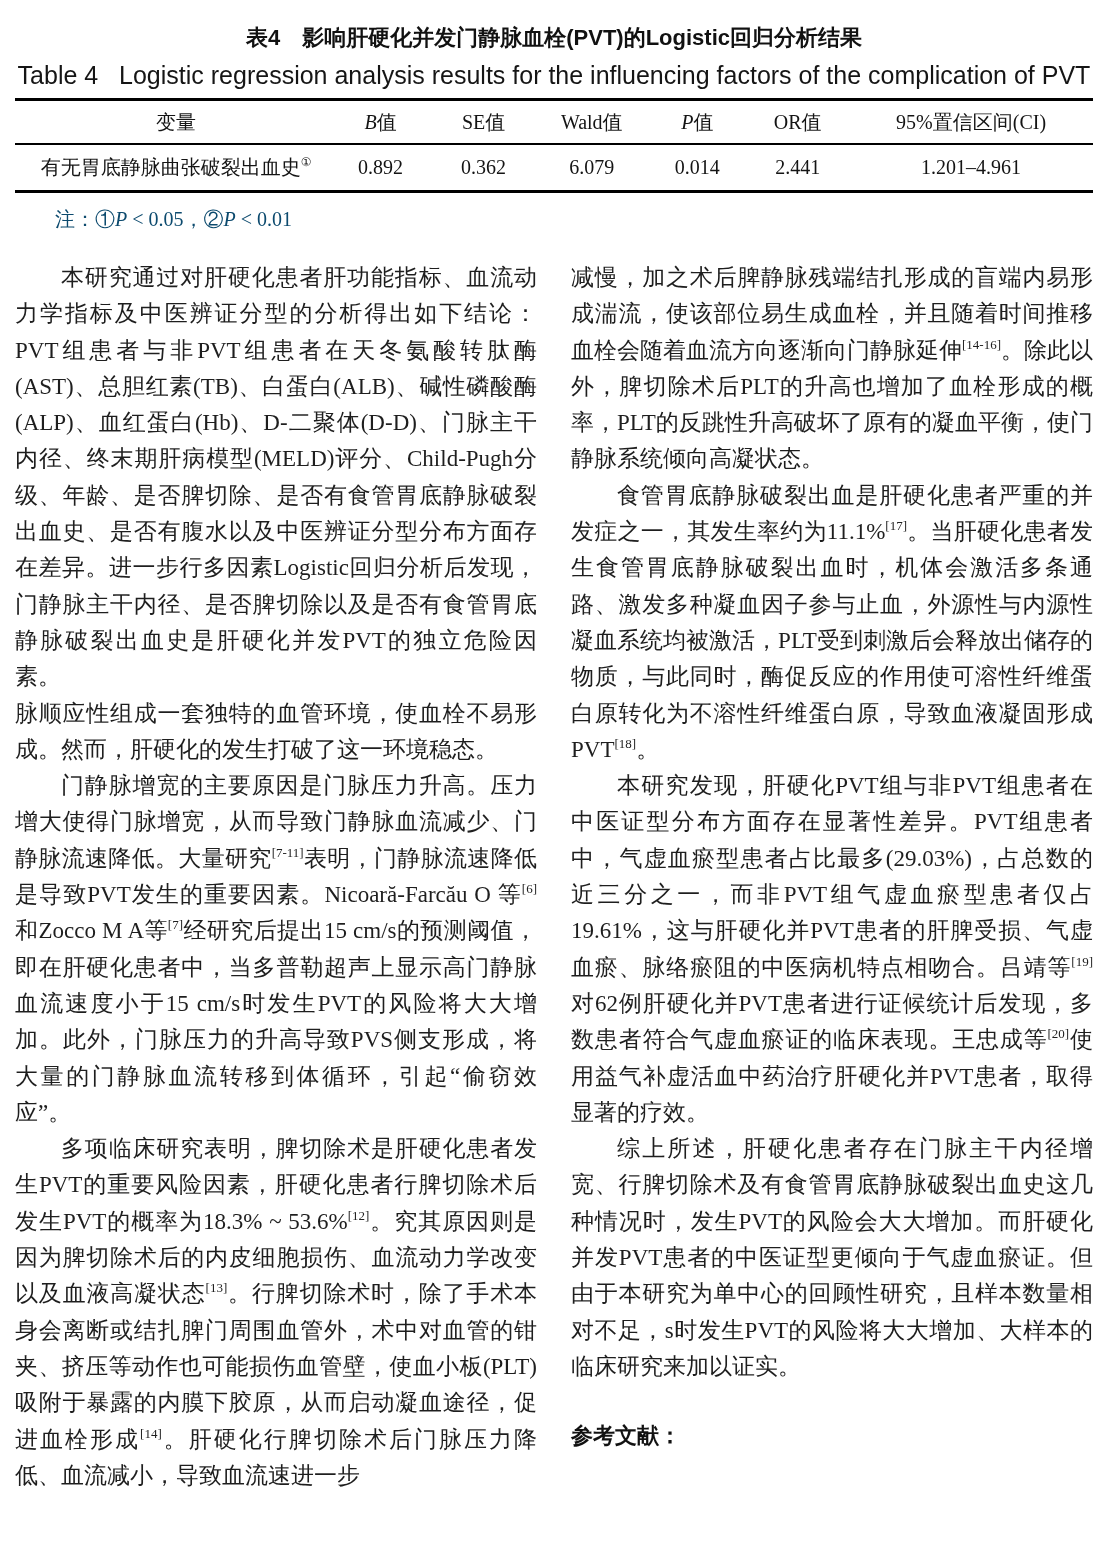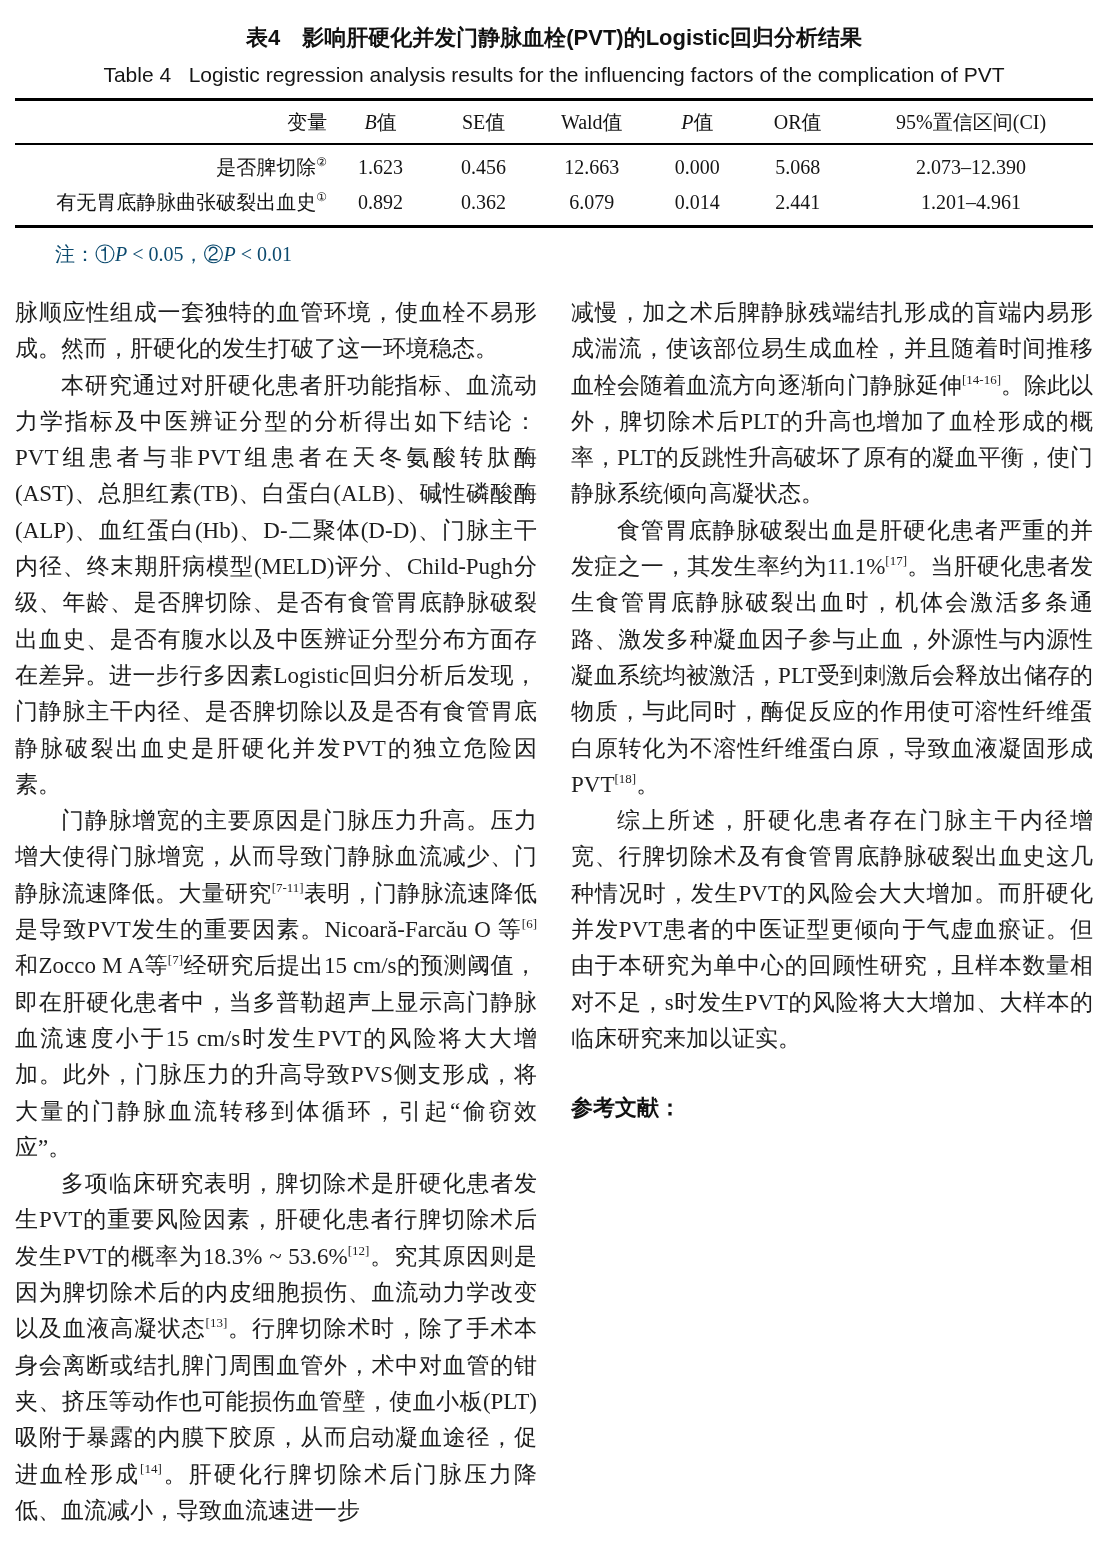--- a/index.html
+++ b/index.html
@@ -21,21 +21,21 @@
     font-weight: bold;
     font-size: 22px;
     line-height: 28px;
     margin: 12px 0 10px 0;
     white-space: pre-wrap;
     color: #111;
   }
   .tbl-title-en {
     text-align: center;
     font-family: "Liberation Sans", "DejaVu Sans", sans-serif;
-    font-size: 21px;
+    font-size: 25px;
     line-height: 26px;
     margin-bottom: 10px;
     white-space: pre-wrap;
     color: #151515;
   }
   .stat-table {
     width: 100%;
     border-collapse: collapse;
     table-layout: fixed;
     border-top: 3px solid #000;
@@ -45,21 +45,21 @@
   .stat-table thead tr { border-bottom: 2px solid #000; }
   .stat-table th, .stat-table td {
     font-weight: normal;
     font-size: 20px;
     color: #141414;
     text-align: center;
     padding: 4px 2px;
   }
   .stat-table th { padding: 8px 2px 7px 2px; }
   .stat-table th:first-child, .stat-table td:first-child {
-    text-align: right;
+    text-align: center;
     padding-left: 10px;
   }
   .stat-table th:nth-child(1) { width: 29%; }
   .stat-table th:nth-child(2) { width: 9.5%; }
   .stat-table th:nth-child(3) { width: 9.5%; }
   .stat-table th:nth-child(4) { width: 10.5%; }
   .stat-table th:nth-child(5) { width: 9%; }
   .stat-table th:nth-child(6) { width: 9.5%; }
   .stat-table th:nth-child(7) { width: 23%; }
   .stat-table tbody tr:first-child td { padding-top: 9px; }
@@ -118,54 +118,46 @@
             <th><i>B</i>值</th>
             <th>SE值</th>
             <th>Wald值</th>
             <th><i>P</i>值</th>
             <th>OR值</th>
             <th>95%置信区间(CI)</th>
           </tr>
       </thead>
       <tbody>
           <tr>
-            <td>是否脾切除<sup>②</sup></td>
-            <td>1.623</td>
-            <td>0.456</td>
-            <td>12.663</td>
-            <td>0.000</td>
-            <td>5.068</td>
-            <td>2.073–12.390</td>
-          </tr>
-          <tr>
             <td>有无胃底静脉曲张破裂出血史<sup>①</sup></td>
             <td>0.892</td>
             <td>0.362</td>
             <td>6.079</td>
             <td>0.014</td>
             <td>2.441</td>
             <td>1.201–4.961</td>
           </tr>
         </tbody>
     </table>
 
     <div class="tbl-note">注：①<i>P</i> &lt; 0.05，②<i>P</i> &lt; 0.01</div>
   </div>
 
   <div class="columns">
     <div class="col">
+        <p class="para indent">本研究通过对肝硬化患者肝功能指标、血流动力学指标及中医辨证分型的分析得出如下结论：PVT组患者与非PVT组患者在天冬氨酸转肽酶(AST)、总胆红素(TB)、白蛋白(ALB)、碱性磷酸酶(ALP)、血红蛋白(Hb)、D-二聚体(D-D)、门脉主干内径、终末期肝病模型(MELD)评分、Child-Pugh分级、年龄、是否脾切除、是否有食管胃底静脉破裂出血史、是否有腹水以及中医辨证分型分布方面存在差异。进一步行多因素Logistic回归分析后发现，门静脉主干内径、是否脾切除以及是否有食管胃底静脉破裂出血史是肝硬化并发PVT的独立危险因素。</p>
         <p class="para">脉顺应性组成一套独特的血管环境，使血栓不易形成。然而，肝硬化的发生打破了这一环境稳态。</p>
-        <p class="para indent">本研究通过对肝硬化患者肝功能指标、血流动力学指标及中医辨证分型的分析得出如下结论：PVT组患者与非PVT组患者在天冬氨酸转肽酶(AST)、总胆红素(TB)、白蛋白(ALB)、碱性磷酸酶(ALP)、血红蛋白(Hb)、D-二聚体(D-D)、门脉主干内径、终末期肝病模型(MELD)评分、Child-Pugh分级、年龄、是否脾切除、是否有食管胃底静脉破裂出血史、是否有腹水以及中医辨证分型分布方面存在差异。进一步行多因素Logistic回归分析后发现，门静脉主干内径、是否脾切除以及是否有食管胃底静脉破裂出血史是肝硬化并发PVT的独立危险因素。</p>
         <p class="para indent">门静脉增宽的主要原因是门脉压力升高。压力增大使得门脉增宽，从而导致门静脉血流减少、门静脉流速降低。大量研究<sup>[7-11]</sup>表明，门静脉流速降低是导致PVT发生的重要因素。Nicoară-Farcău O 等<sup>[6]</sup> 和Zocco M A等<sup>[7]</sup>经研究后提出15 cm/s的预测阈值，即在肝硬化患者中，当多普勒超声上显示高门静脉血流速度小于15 cm/s时发生PVT的风险将大大增加。此外，门脉压力的升高导致PVS侧支形成，将大量的门静脉血流转移到体循环，引起“偷窃效应”。</p>
         <p class="para indent">多项临床研究表明，脾切除术是肝硬化患者发生PVT的重要风险因素，肝硬化患者行脾切除术后发生PVT的概率为18.3% ~ 53.6%<sup>[12]</sup>。究其原因则是因为脾切除术后的内皮细胞损伤、血流动力学改变以及血液高凝状态<sup>[13]</sup>。行脾切除术时，除了手术本身会离断或结扎脾门周围血管外，术中对血管的钳夹、挤压等动作也可能损伤血管壁，使血小板(PLT)吸附于暴露的内膜下胶原，从而启动凝血途径，促进血栓形成<sup>[14]</sup>。肝硬化行脾切除术后门脉压力降低、血流减小，导致血流速进一步</p>
       </div>
     <div class="col">
       <div>
           <p class="para">减慢，加之术后脾静脉残端结扎形成的盲端内易形成湍流，使该部位易生成血栓，并且随着时间推移血栓会随着血流方向逐渐向门静脉延伸<sup>[14-16]</sup>。除此以外，脾切除术后PLT的升高也增加了血栓形成的概率，PLT的反跳性升高破坏了原有的凝血平衡，使门静脉系统倾向高凝状态。</p>
           <p class="para indent">食管胃底静脉破裂出血是肝硬化患者严重的并发症之一，其发生率约为11.1%<sup>[17]</sup>。当肝硬化患者发生食管胃底静脉破裂出血时，机体会激活多条通路、激发多种凝血因子参与止血，外源性与内源性凝血系统均被激活，PLT受到刺激后会释放出储存的物质，与此同时，酶促反应的作用使可溶性纤维蛋白原转化为不溶性纤维蛋白原，导致血液凝固形成PVT<sup>[18]</sup>。</p>
+          <p class="para indent">本研究发现，肝硬化PVT组与非PVT组患者在中医证型分布方面存在显著性差异。PVT组患者中，气虚血瘀型患者占比最多(29.03%)，占总数的近三分之一，而非PVT组气虚血瘀型患者仅占19.61%，这与肝硬化并PVT患者的肝脾受损、气虚血瘀、脉络瘀阻的中医病机特点相吻合。吕靖等<sup>[19]</sup>对62例肝硬化并PVT患者进行证候统计后发现，多数患者符合气虚血瘀证的临床表现。王忠成等<sup>[20]</sup>使用益气补虚活血中药治疗肝硬化并PVT患者，取得显著的疗效。</p>
           <p class="para indent">综上所述，肝硬化患者存在门脉主干内径增宽、行脾切除术及有食管胃底静脉破裂出血史这几种情况时，发生PVT的风险会大大增加。而肝硬化并发PVT患者的中医证型更倾向于气虚血瘀证。但由于本研究为单中心的回顾性研究，且样本数量相对不足，s时发生PVT的风险将大大增加、大样本的临床研究来加以证实。</p>
         </div>
       <div class="ref-heading">参考文献：</div>
 
     </div>
   </div>
 
 </div>
 
 </body></html>

